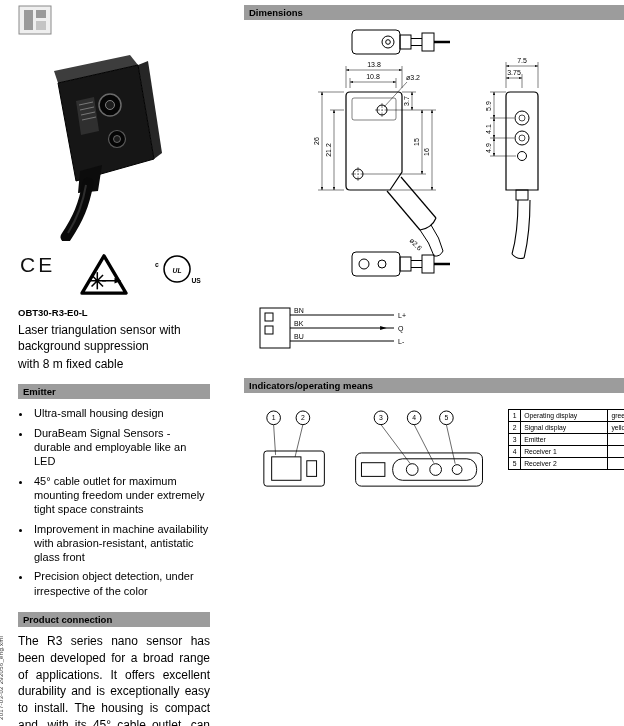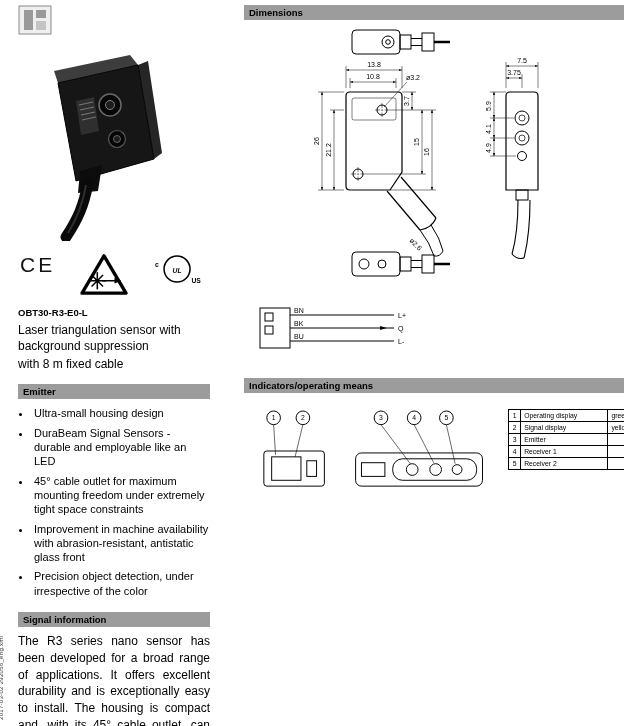--- a/index.html
+++ b/index.html
@@ -111,21 +111,21 @@
 
     <div class="bar">Emitter</div>
     <ul class="features-list">
       <li>Ultra-small housing design</li>
       <li>DuraBeam Signal Sensors - durable and employable like an LED</li>
       <li>45° cable outlet for maximum mounting freedom under extremely tight space constraints</li>
       <li>Improvement in machine availability with abrasion-resistant, antistatic glass front</li>
       <li>Precision object detection, under irrespective of the color</li>
     </ul>
 
-    <div class="bar">Signal information</div>
+    <div class="bar">Product connection</div>
     <p class="product-text">The R3 series nano sensor has been developed for a broad range of applications. It offers excellent durability and is exceptionally easy to install. The housing is compact and, with its 45° cable outlet, can be installed in the smallest spaces. New functional principles and functionality open up a range of new options. The DuraBeam laser sensors are durable and can be used in the same way as a standard sensor. The abrasion-resistant lens allows long operating times close to the moving object.</p>
   </div>
 
   <div class="col-right">
 
     <div class="bar">Dimensions</div>
 
     <svg class="drawing-dims" viewBox="0 0 396 262">
       <defs>
         <marker id="ar" viewBox="0 0 10 10" refX="9" refY="5" markerWidth="6.5" markerHeight="6.5" orient="auto-start-reverse">

